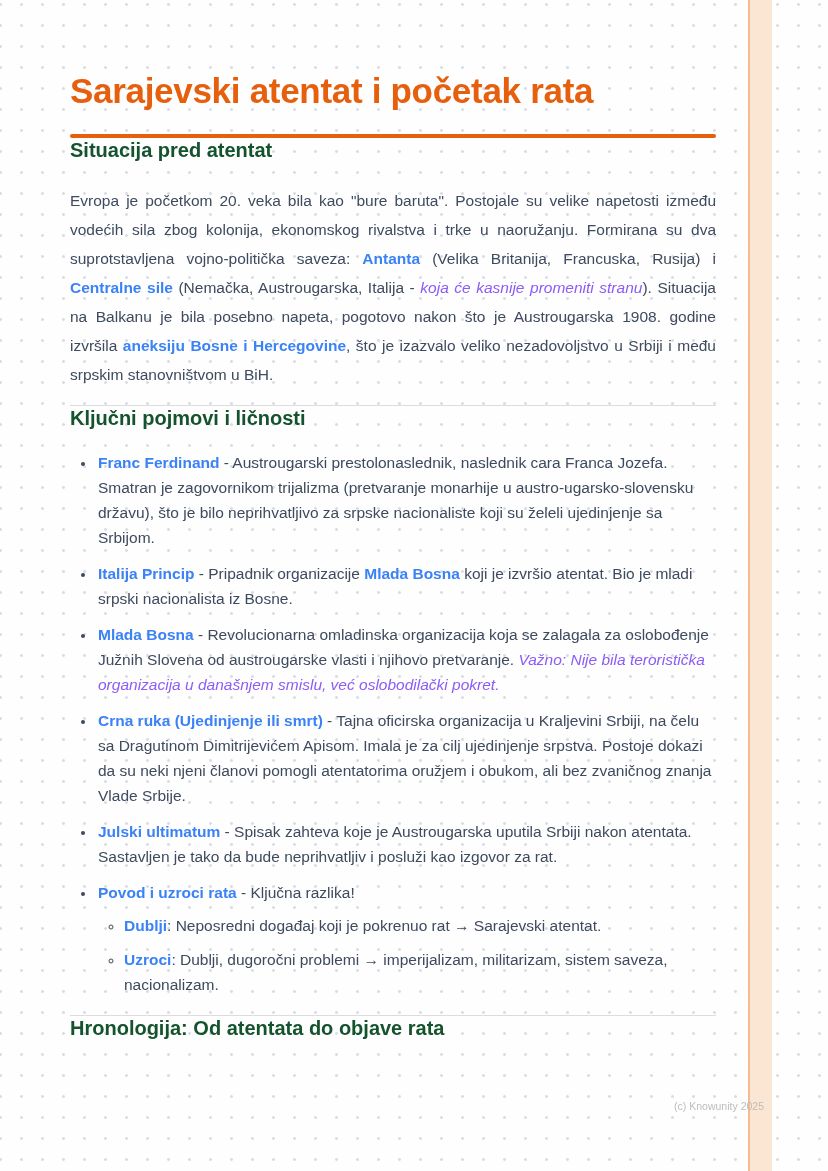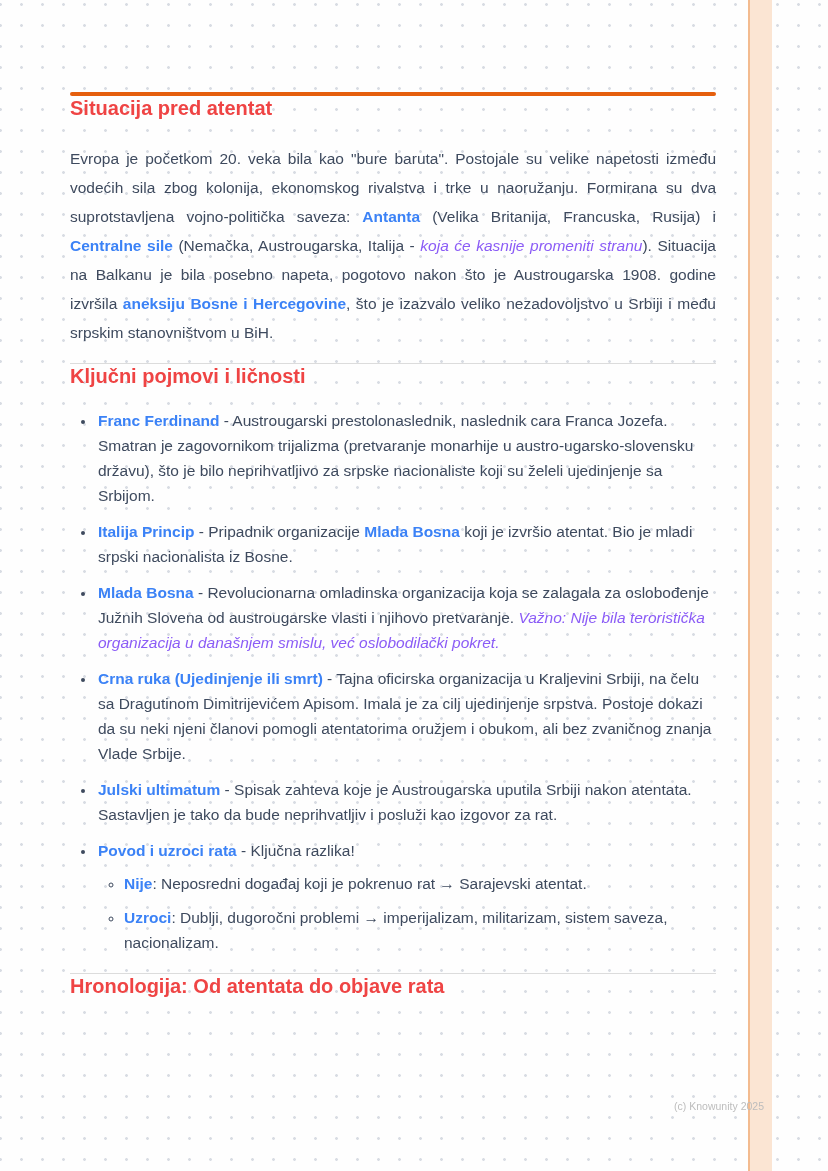--- a/index.html
+++ b/index.html
@@ -47,21 +47,21 @@
     background: #e55f0d;
     margin-top: 22px;
     border-radius: 2px;
   }
 
   h2.section-heading {
     margin: 0;
     font-size: 20px;
     line-height: 24px;
     font-weight: 700;
-    color: #ef4444;
+    color: #14532d;
   }
   .h-situacija   { margin-top: 32px; }
   .h-pojmovi     { margin-top: 24px; }
   .h-hronologija { margin-top: 26px; }
 
   .para {
     margin: 24px 0 0 0;
     font-size: 15.5px;
     line-height: 29px;
     text-align: justify;
@@ -106,20 +106,21 @@
     color: #bdbdbd;
   }
 </style>
 </head>
 <body>
 
 <div class="edge-stripe"></div>
 
 <main class="content">
 
+  <h1 class="page-title">Sarajevski atentat i početak rata</h1>
   <div class="title-rule"></div>
 
   <h2 class="section-heading h-situacija">Situacija pred atentat</h2>
 
   <p class="para"><span>Evropa je početkom 20. veka bila kao "bure baruta". Postojale su velike napetosti između vodećih sila zbog kolonija, ekonomskog rivalstva i trke u naoružanju. Formirana su dva suprotstavljena vojno-politička saveza: </span><span class="run-b">Antanta</span><span> (Velika Britanija, Francuska, Rusija) i </span><span class="run-b">Centralne sile</span><span> (Nemačka, Austrougarska, Italija - </span><span class="run-io">koja će kasnije promeniti stranu</span><span>). Situacija na Balkanu je bila posebno napeta, pogotovo nakon što je Austrougarska 1908. godine izvršila </span><span class="run-b">aneksiju Bosne i Hercegovine</span><span>, što je izazvalo veliko nezadovoljstvo u Srbiji i među srpskim stanovništvom u BiH.</span></p>
 
   <hr class="divider">
 
   <h2 class="section-heading h-pojmovi">Ključni pojmovi i ličnosti</h2>
 
@@ -136,21 +137,21 @@
     <li>
       <span><span class="run-b">Crna ruka (Ujedinjenje ili smrt)</span><span> - Tajna oficirska organizacija u Kraljevini Srbiji, na čelu sa Dragutinom Dimitrijevićem Apisom. Imala je za cilj ujedinjenje srpstva. Postoje dokazi da su neki njeni članovi pomogli atentatorima oružjem i obukom, ali bez zvaničnog znanja Vlade Srbije.</span></span>
     </li>
     <li>
       <span><span class="run-b">Julski ultimatum</span><span> - Spisak zahteva koje je Austrougarska uputila Srbiji nakon atentata. Sastavljen je tako da bude neprihvatljiv i posluži kao izgovor za rat.</span></span>
     </li>
     <li>
       <span><span class="run-b">Povod i uzroci rata</span><span> - Ključna razlika!</span></span>
       <ul>
         <li>
-          <span><span class="run-b">Nije</span><span>: Neposredni događaj koji je pokrenuo rat → Sarajevski atentat.</span></span>
+          <span><span class="run-b">Dublji</span><span>: Neposredni događaj koji je pokrenuo rat → Sarajevski atentat.</span></span>
         </li>
         <li>
           <span><span class="run-b">Uzroci</span><span>: Dublji, dugoročni problemi → imperijalizam, militarizam, sistem saveza, nacionalizam.</span></span>
         </li>
       </ul>
     </li>
   </ul>
 
   <hr class="divider divider-2">
 

